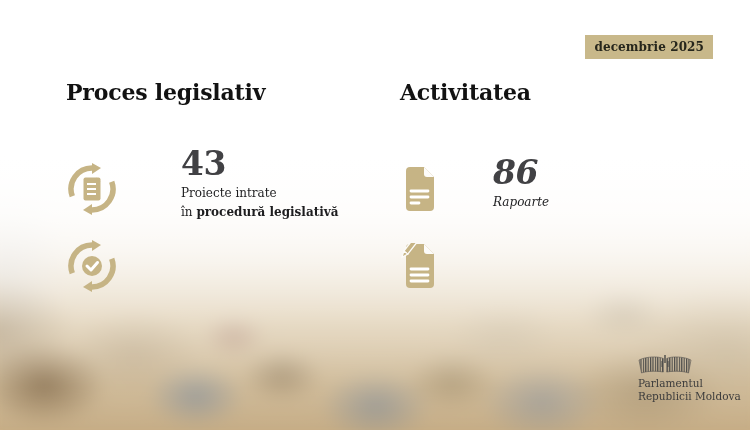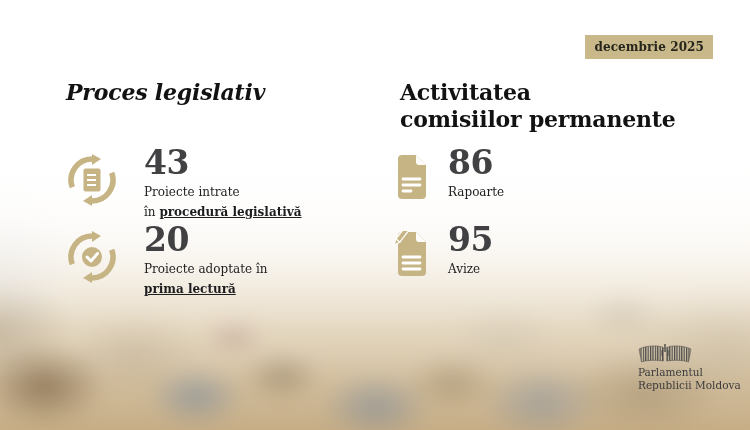--- a/index.html
+++ b/index.html
@@ -35,52 +35,51 @@
   }
   .badge {
     position:absolute; top:35px; right:37px; height:24px; line-height:24px;
     background:#c8b88a; color:#26261c; font-weight:bold; font-size:12px;
     padding:0 9px; letter-spacing:.1px;
   }
   .heading {
     position:absolute; top:79px; font-size:22px; line-height:27px; font-weight:bold;
     color:#121212; letter-spacing:-.2px;
   }
-  .heading.left  { left:66px;font-style:italic; }
+  .heading.left  { left:66px; }
   .heading.right { left:400px; }
   .rows { position:absolute; top:146px; display:flex; flex-direction:column; }
   .rows.left  { left:66px; }
-  .rows.right { left:392px; }
-  .row { display:flex; align-items:flex-start; height:77px; }
+  .rows.right { left:400px;font-style:italic; }
+  .row { display:flex; align-items:center; height:77px;gap:37px; }
   .icon-box { flex:0 0 auto; margin-top:8px; }
   .rows.left  .txt { margin-left:26px; }
   .rows.right .txt { margin-left:20px; }
   .num {
     font-size:33px; line-height:34px; font-weight:bold; color:#414144; letter-spacing:-.5px;
     margin-bottom:3px;
   }
   .lbl { font-size:12px; line-height:19.5px; color:#1d1d1f; }
-  .lbl b { font-weight:bold;text-decoration:underline; }
-  .logo { position:absolute; left:638px; top:344px; }
+  .lbl b { font-weight:bold; }
+  .logo { position:absolute; left:638px; top:355px; }
   .logo-text { font-size:10.5px; line-height:13px; color:#3c3c3c; margin-top:2px; }
   svg { display:block; }
 </style>
 </head>
 <body>
 
 <div class="stage">
   <div class="bg-photo"></div>
   <div class="bg-fade"></div>
 
   <div class="badge">decembrie 2025</div>
 
   <div class="heading left">Proces legislativ</div>
   <div class="heading right">
     <div>Activitatea</div>
-    <div>comisiilor permanente</div>
   </div>
 
   <div class="rows left">
 
     <div class="row">
       <span class="icon-box">
         <svg width="52" height="52" viewBox="0 0 52 52">
           <path d="M6.3 33.2 A21 21 0 0 1 26 5" fill="none" stroke="#c6b485" stroke-width="5.5"></path>
           <path d="M45.7 18.8 A21 21 0 0 1 26 47" fill="none" stroke="#c6b485" stroke-width="5.5"></path>
           <polygon points="26,0 35,5 26,11" fill="#c6b485"></polygon>
@@ -105,27 +104,20 @@
       <span class="icon-box">
         <svg width="52" height="52" viewBox="0 0 52 52">
           <path d="M6.3 33.2 A21 21 0 0 1 26 5" fill="none" stroke="#c6b485" stroke-width="5.5"></path>
           <path d="M45.7 18.8 A21 21 0 0 1 26 47" fill="none" stroke="#c6b485" stroke-width="5.5"></path>
           <polygon points="26,0 35,5 26,11" fill="#c6b485"></polygon>
           <polygon points="26,41 17,47 26,52" fill="#c6b485"></polygon>
           <circle cx="26" cy="26" r="10" fill="#c6b485"></circle>
           <polyline points="21,26 25,30 31.5,22.5" fill="none" stroke="#fff" stroke-width="3" stroke-linecap="round" stroke-linejoin="round"></polyline>
         </svg>
       </span>
-      <span class="txt">
-        <div class="num">20</div>
-        <div class="lbl">
-          <div><span>Proiecte adoptate în</span></div>
-          <div><span></span><b>prima lectură</b></div>
-        </div>
-      </span>
     </div>
 
   </div>
 
   <div class="rows right">
 
     <div class="row">
       <span class="icon-box">
         <svg width="36" height="46" viewBox="0 0 36 46">
           <path d="M10 1 h14 l10 10 v30 a4 4 0 0 1 -4 4 H10 a4 4 0 0 1 -4 -4 V5 a4 4 0 0 1 4 -4 z" fill="#c6b485"></path>
@@ -149,24 +141,20 @@
           <path d="M24 1 l10 10 h-7 a3 3 0 0 1 -3 -3 z" fill="#fdfcfa"></path>
           <g transform="rotate(38 7 8)">
             <rect x="4.5" y="-5" width="5" height="15" fill="#c6b485" stroke="#fdfcfa" stroke-width="1.4"></rect>
             <polygon points="4.5,10 9.5,10 7,16" fill="#c6b485" stroke="#fdfcfa" stroke-width="1.2"></polygon>
           </g>
           <line x1="11" y1="26" x2="28" y2="26" stroke="#fff" stroke-width="2.8" stroke-linecap="round"></line>
           <line x1="11" y1="32" x2="28" y2="32" stroke="#fff" stroke-width="2.8" stroke-linecap="round"></line>
           <line x1="11" y1="38" x2="28" y2="38" stroke="#fff" stroke-width="2.8" stroke-linecap="round"></line>
         </svg>
       </span>
-      <span class="txt">
-        <div class="num">95</div>
-        <div class="lbl">Avize</div>
-      </span>
     </div>
   </div>
 
   <div class="logo">
     <svg width="54" height="20" viewBox="0 0 54 20">
       <defs>
         <pattern id="hatch" width="2.4" height="3" patternUnits="userSpaceOnUse">
           <rect width="1.2" height="3" fill="#4a4a48"></rect>
         </pattern>
       </defs>

